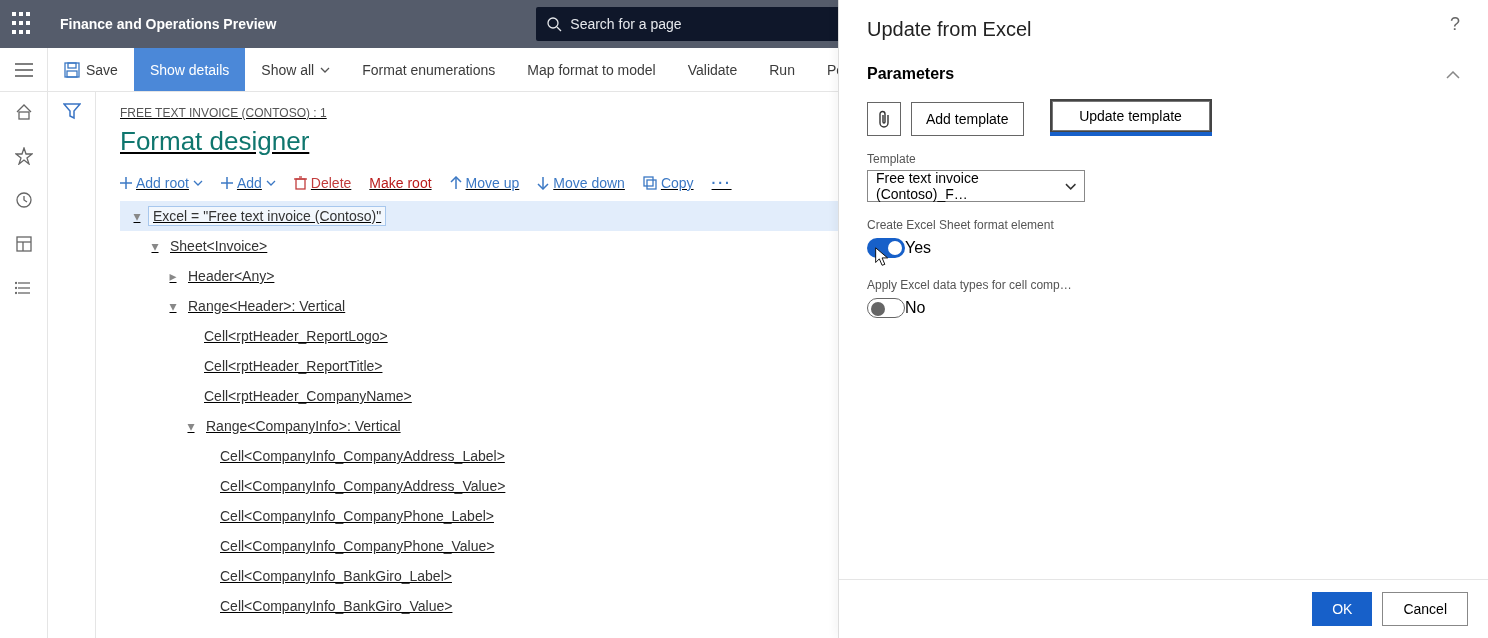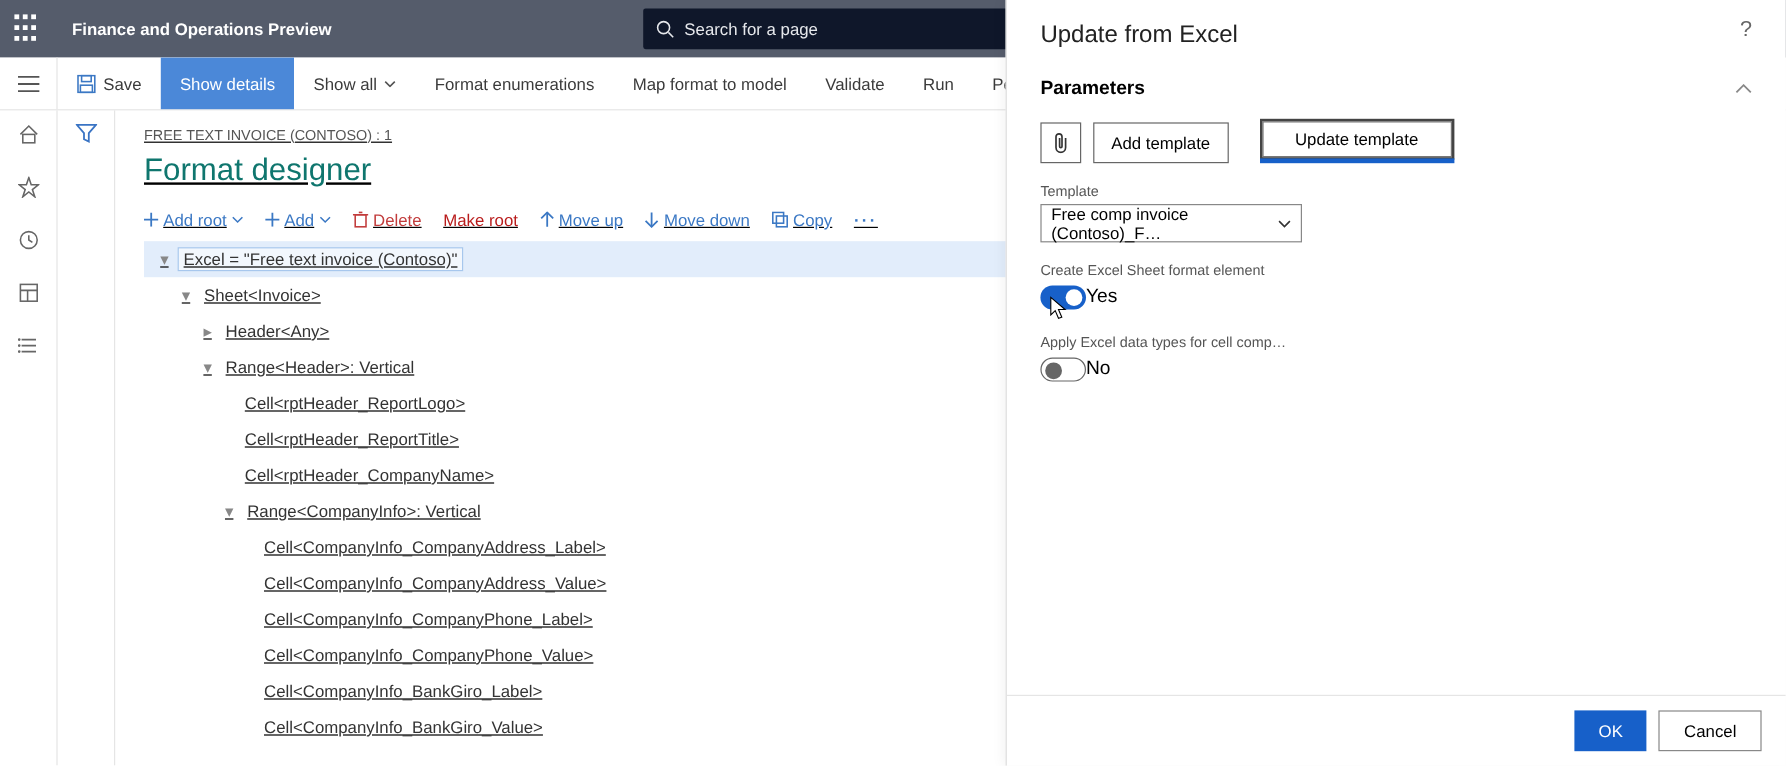--- a/index.html
+++ b/index.html
@@ -375,21 +375,21 @@
       </div>
       <button class="p-btn">Add template</button>
       <div style="display:flex; flex-direction:column;padding-left:16px;">
         <button class="p-btn focus">Update template</button>
         <div class="underline-accent"></div>
       </div>
     </div>
 
     <div class="fld-label">Template</div>
     <div class="select">
-      <span>Free comp invoice (Contoso)_F…</span>
+      <span>Free text invoice (Contoso)_F…</span>
       <svg width="12" height="7" viewBox="0 0 12 7" fill="none" stroke="#333" stroke-width="1.5">
           <polyline points="1,1 6,6 11,1"></polyline>
         </svg>
     </div>
 
     <div class="fld-label">Create Excel Sheet format element</div>
     <div class="toggle-row" style="position:relative;">
       <div class="toggle on">
           <div class="knob"></div>
         </div>

